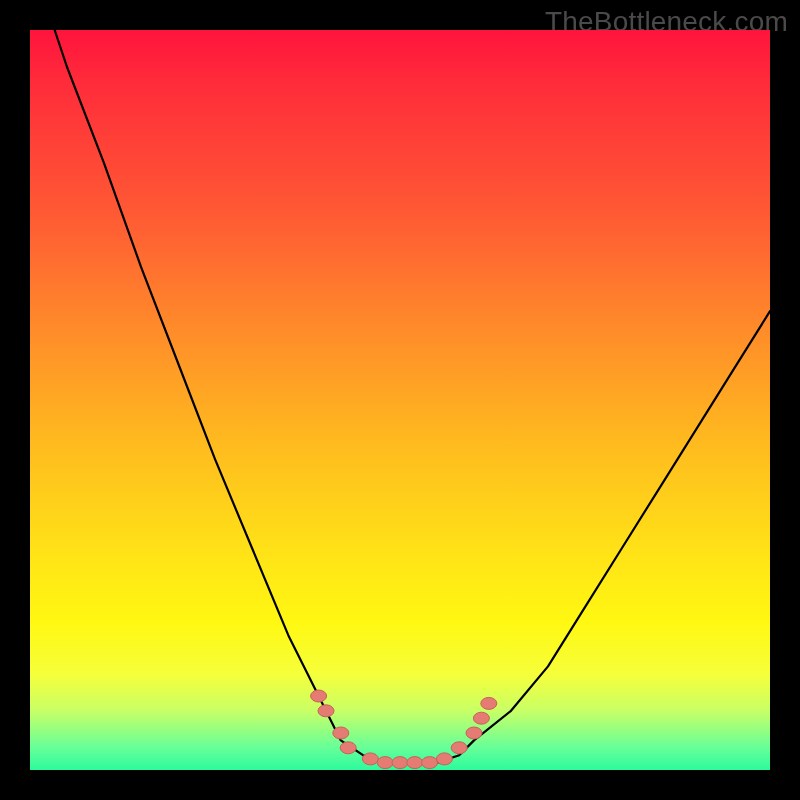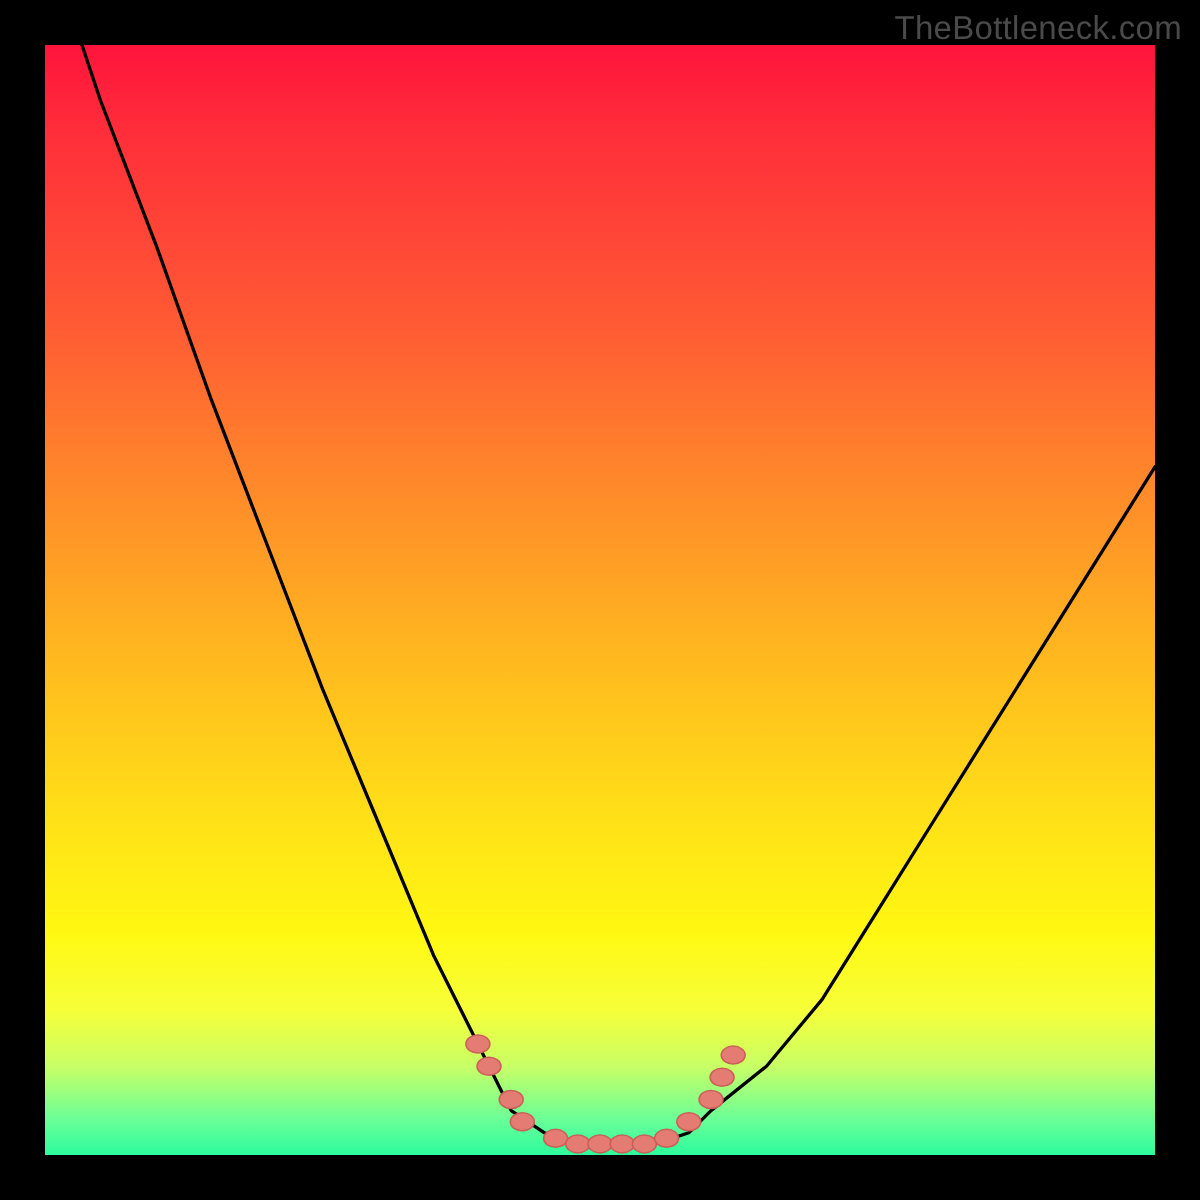--- a/index.html
+++ b/index.html
@@ -39,21 +39,21 @@
       #c8ff66 92%,
       #66ff99 97%,
       #2dfb9d 100%
     );
   }
   .attribution {
     position: absolute;
     top: 6px;
     right: 12px;
     color: #4a4a4a;
-    font-size: 22px;
+    font-size: 28px;
     font-weight: 400;
     letter-spacing: 0.2px;
     user-select: none;
   }
   svg.curve {
     position: absolute;
     left: 0;
     top: 0;
     width: 740px;
     height: 740px;

